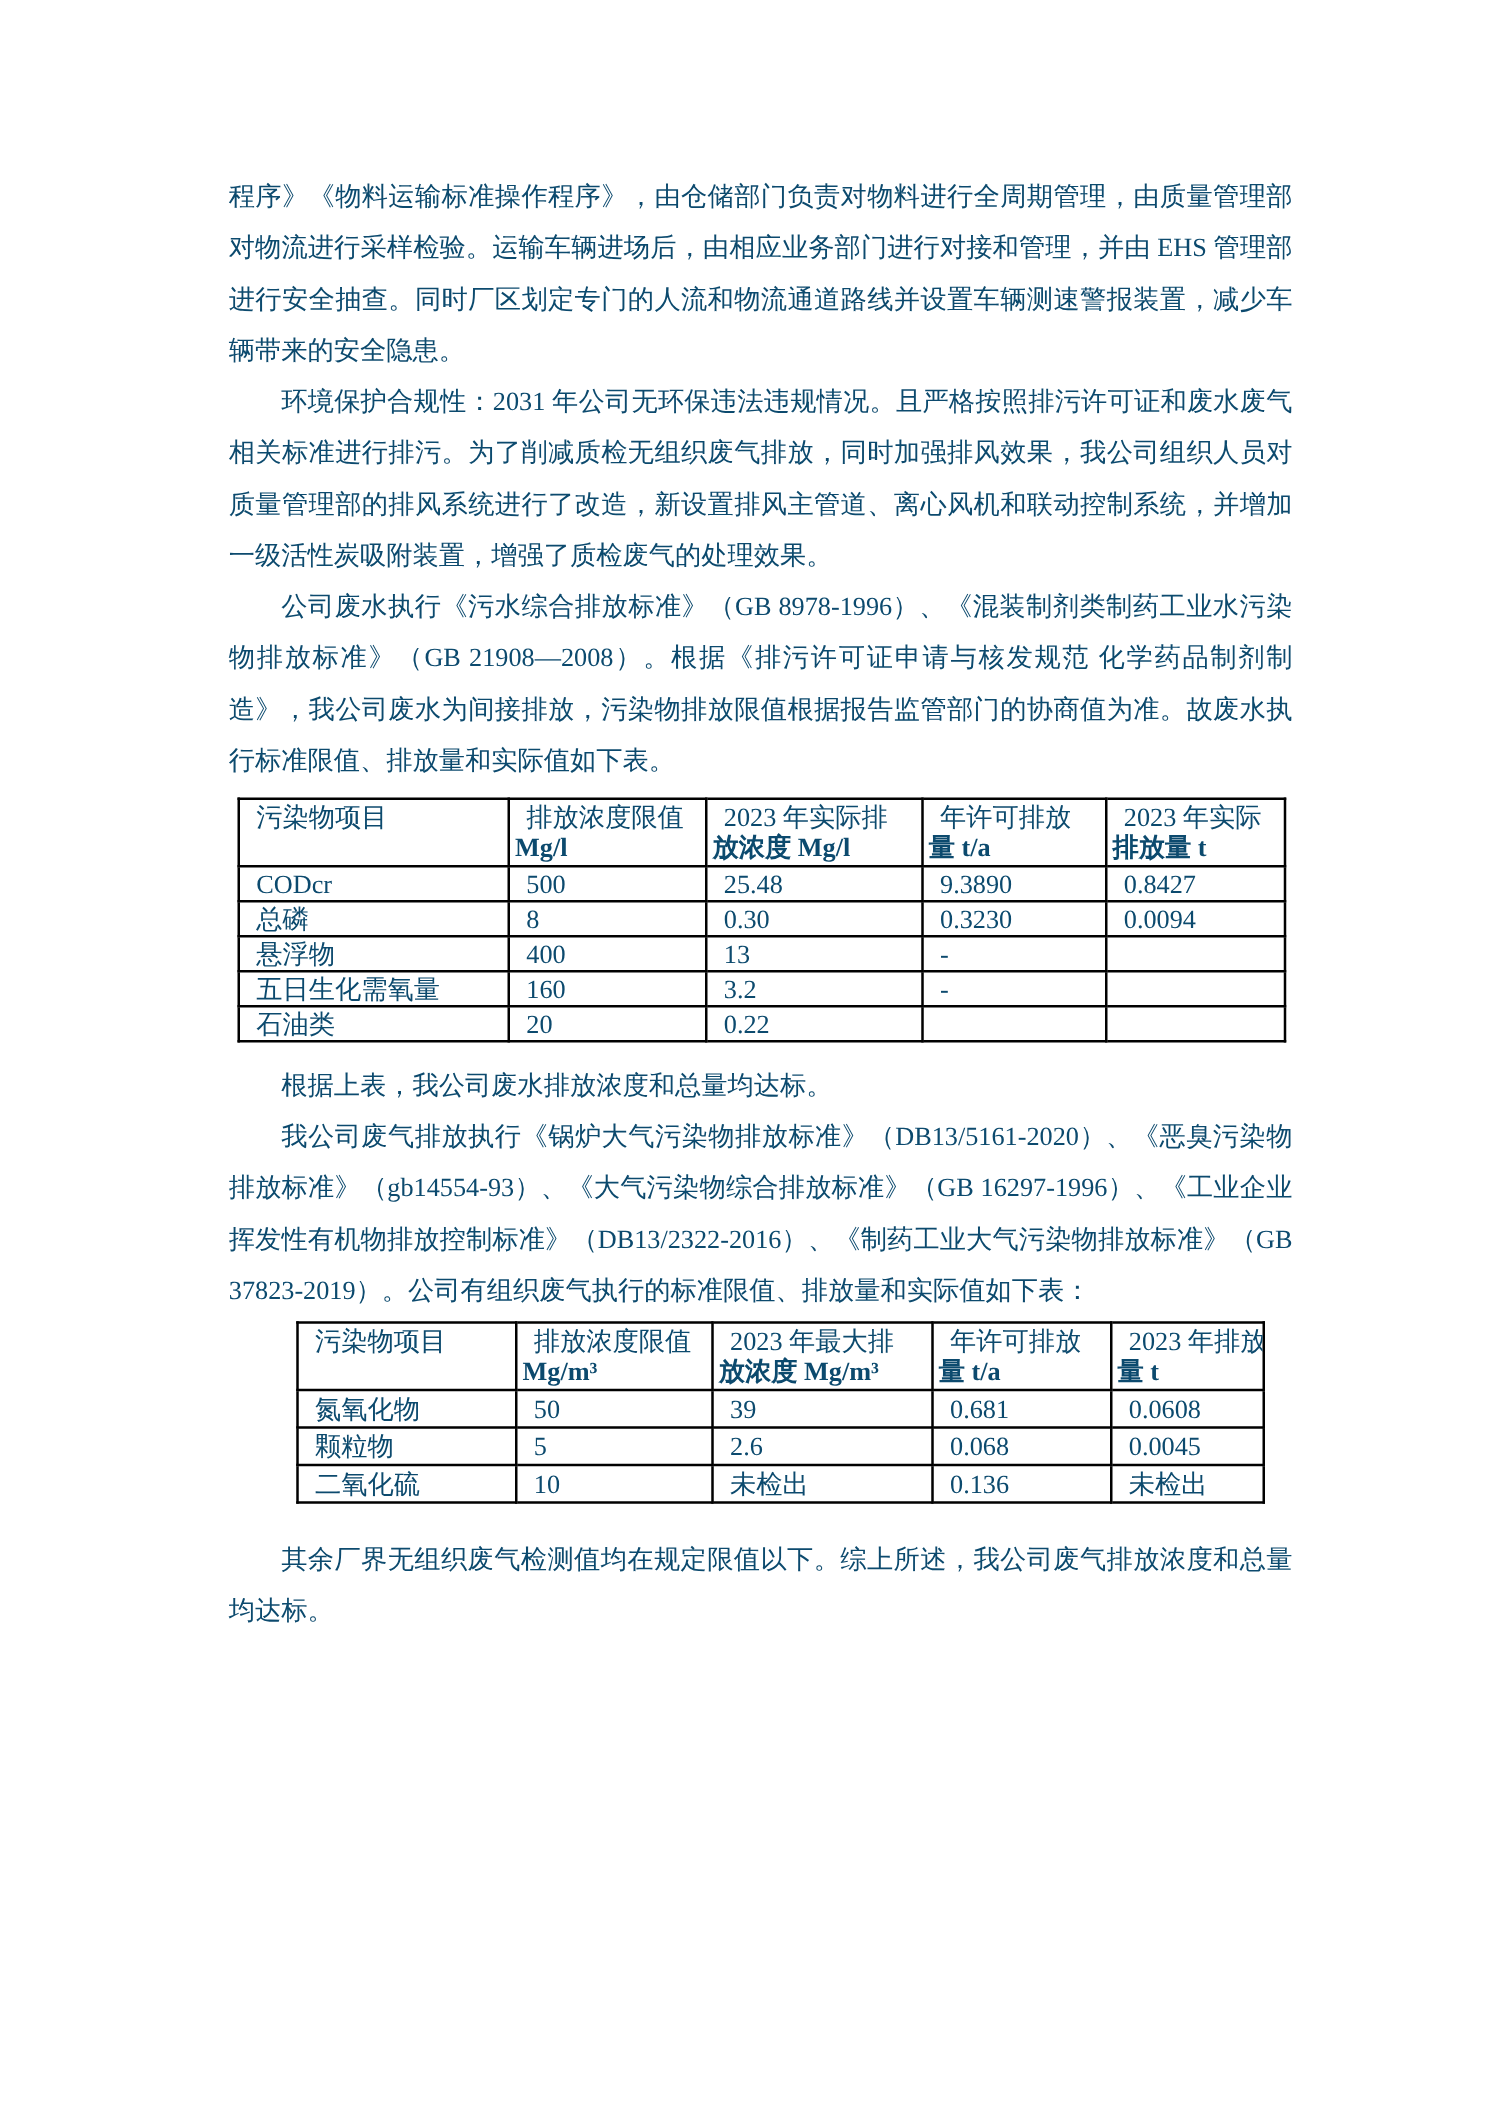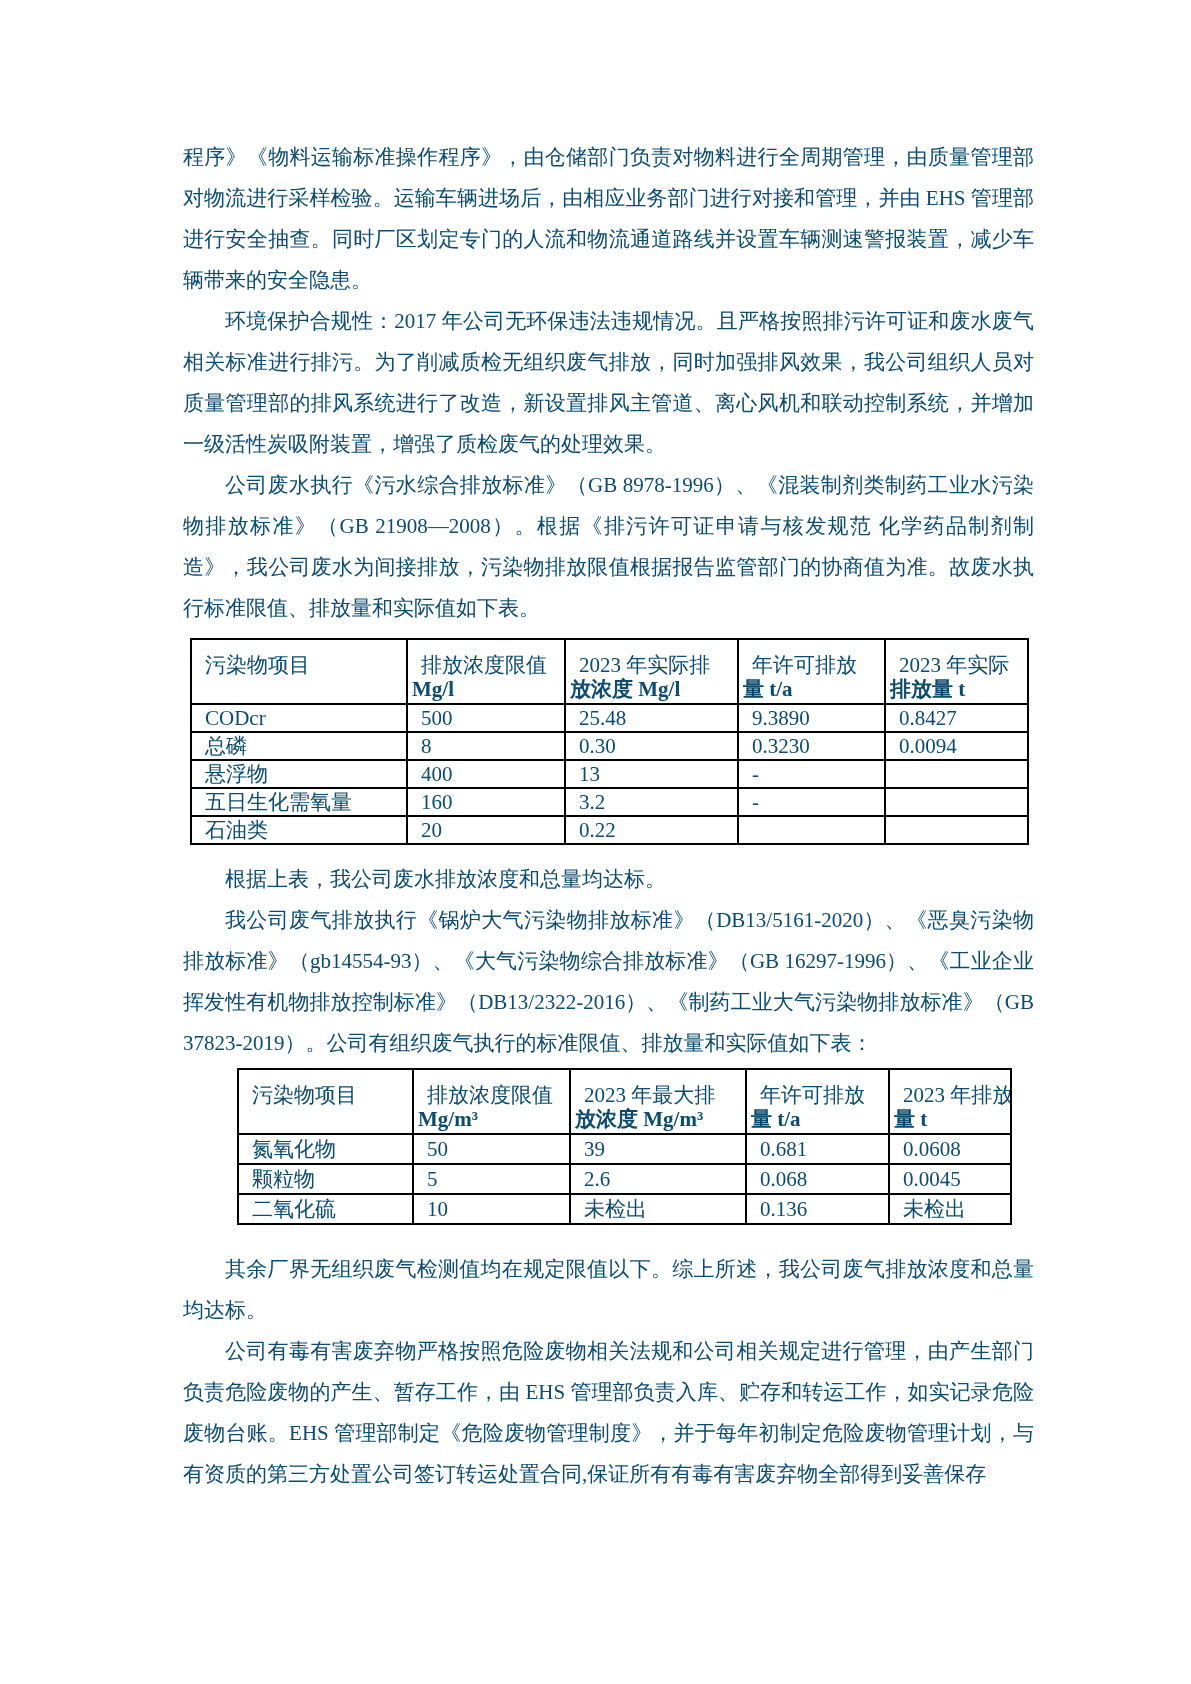--- a/index.html
+++ b/index.html
@@ -31,34 +31,34 @@
   table.tbl1 { width:837px; margin:9px 0 14px 7px; }
   table.tbl2 { width:773px; margin:4px 0 24px 54px; }
   .doc-table td {
     border:2px solid #000000;
     padding:0 4px 0 13px;
     font-size:21px;
     vertical-align:top;
     overflow:hidden;
     white-space:nowrap;
   }
-  .doc-table td.hdr { padding-top:13px; padding-bottom:2px; }
+  .doc-table td.hdr { padding-top:2px; padding-bottom:2px; }
   .hline1 { line-height:24px; min-height:24px; }
   .hline2 { line-height:24px; min-height:24px; margin-left:-9px;font-weight:bold; }
   .tbl1 td.data { height:26px; line-height:26px; }
   .tbl2 td.data { height:28px; line-height:28px; }
 </style>
 </head>
 <body>
 
 <div class="page">
   <div class="content">
 
     <p class="para">程序》《物料运输标准操作程序》，由仓储部门负责对物料进行全周期管理，由质量管理部对物流进行采样检验。运输车辆进场后，由相应业务部门进行对接和管理，并由 EHS 管理部进行安全抽查。同时厂区划定专门的人流和物流通道路线并设置车辆测速警报装置，减少车辆带来的安全隐患。</p>
-    <p class="para indent">环境保护合规性：2017 年公司无环保违法违规情况。且严格按照排污许可证和废水废气相关标准进行排污。为了削减质检无组织废气排放，同时加强排风效果，我公司组织人员对质量管理部的排风系统进行了改造，新设置排风主管道、离心风机和联动控制系统，并增加一级活性炭吸附装置，增强了质检废气的处理效果。</p>
+    <p class="para indent">环境保护合规性：2031 年公司无环保违法违规情况。且严格按照排污许可证和废水废气相关标准进行排污。为了削减质检无组织废气排放，同时加强排风效果，我公司组织人员对质量管理部的排风系统进行了改造，新设置排风主管道、离心风机和联动控制系统，并增加一级活性炭吸附装置，增强了质检废气的处理效果。</p>
     <p class="para indent">公司废水执行《污水综合排放标准》（GB 8978-1996）、《混装制剂类制药工业水污染物排放标准》（GB 21908—2008）。根据《排污许可证申请与核发规范 化学药品制剂制造》，我公司废水为间接排放，污染物排放限值根据报告监管部门的协商值为准。故废水执行标准限值、排放量和实际值如下表。</p>
 
     <table class="doc-table tbl1">
       <colgroup>
         <col style="width:216px">
           <col style="width:158px">
           <col style="width:173px">
           <col style="width:147px">
           <col style="width:143px">
       </colgroup>
@@ -175,16 +175,15 @@
           <td class="data">二氧化硫</td>
           <td class="data">10</td>
           <td class="data">未检出</td>
           <td class="data">0.136</td>
           <td class="data">未检出</td>
         </tr>
       </tbody>
     </table>
 
     <p class="para indent">其余厂界无组织废气检测值均在规定限值以下。综上所述，我公司废气排放浓度和总量均达标。</p>
-    <p class="para indent">公司有毒有害废弃物严格按照危险废物相关法规和公司相关规定进行管理，由产生部门负责危险废物的产生、暂存工作，由 EHS 管理部负责入库、贮存和转运工作，如实记录危险废物台账。EHS 管理部制定《危险废物管理制度》，并于每年初制定危险废物管理计划，与有资质的第三方处置公司签订转运处置合同,保证所有有毒有害废弃物全部得到妥善保存</p>
 
   </div>
 </div>
 
 </body></html>

